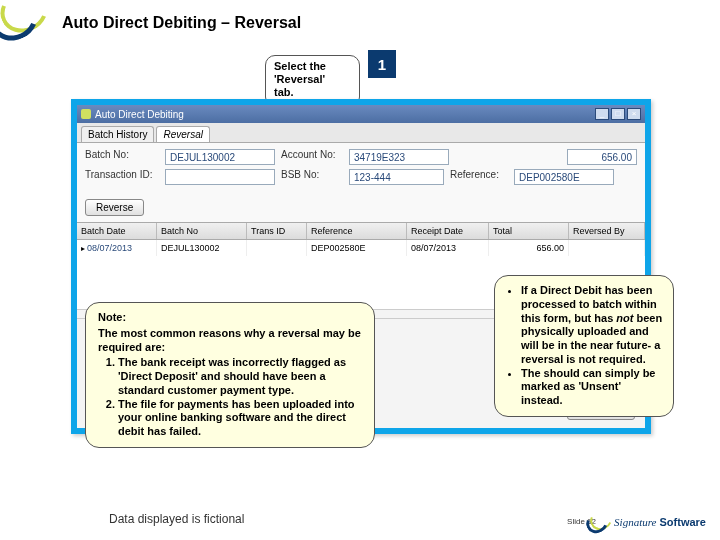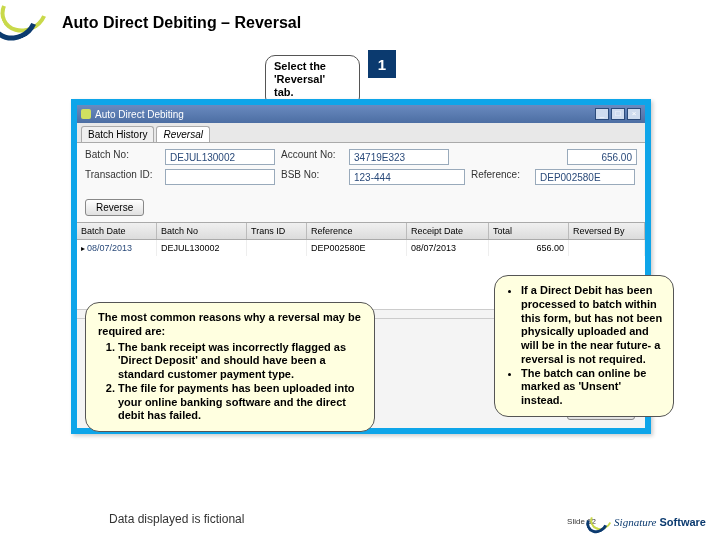--- a/index.html
+++ b/index.html
@@ -52,21 +52,21 @@
   .bottom-panel{position:absolute;bottom:0;left:0;right:0;height:110px;background:#f4f4f4;border-top:1px solid #ccc;}
   .close-btn{position:absolute;bottom:8px;right:10px;font-size:10px;padding:3px 20px;background:linear-gradient(#fff,#e0e0e0);border:1px solid #888;border-radius:3px;}
 
   .callout-note { position:absolute; left:85px; top:302px; width:290px; background:#ffffe0; border:1px solid #555; border-radius:14px; padding:8px 12px; font-size:11px; line-height:1.25; z-index:5;}
   .callout-note p{margin-bottom:2px;}
   .note-list{padding-left:20px;}
   .cb{font-weight:bold;}
 
   .callout-right { position:absolute; left:494px; top:275px; width:180px; background:#ffffe0; border:1px solid #555; border-radius:14px; padding:8px 10px; font-size:11px; line-height:1.25; z-index:5;}
   .cr-list{padding-left:16px;}
-  .em{}
+  .em{font-style:italic;}
 
   .footer-disclaimer{position:absolute;left:62px;bottom:14px;font-size:12px;color:#333;margin-left:47px;}
   .footer-slide{position:absolute;right:124px;bottom:14px;font-size:8px;color:#333;}
   .footer-logo{position:absolute;right:14px;bottom:6px;display:flex;align-items:center;gap:2px;}
   .logo-swoosh{width:26px;height:24px;position:relative;}
   .ls-y{position:absolute;width:22px;height:20px;border:2px solid #c9d94a;border-color:transparent transparent #c9d94a #c9d94a;border-radius:50%;transform:rotate(-25deg);left:4px;top:0;}
   .ls-b{position:absolute;width:22px;height:20px;border:3px solid #0b3a6f;border-color:transparent transparent #0b3a6f #0b3a6f;border-radius:50%;transform:rotate(-25deg);left:0;top:3px;}
   .logo-text{font-size:11px;color:#0b3a6f;}
   .logo-text .sig{font-style:italic;font-family:Georgia,serif;}
   .logo-text .soft{font-weight:bold;}
@@ -112,21 +112,21 @@
       <div class="fi" style="width:110px">DEJUL130002</div>
       <div class="fl2">Account No:</div>
       <div class="fi" style="width:100px">34719E323</div>
       <div style="flex:1"></div>
       <div class="fi fi-num" style="width:70px">656.00</div>
     </div>
     <div class="form-row">
       <div class="fl">Transaction ID:</div>
       <div class="fi" style="width:110px"></div>
       <div class="fl2">BSB No:</div>
-      <div class="fi" style="width:116px">123-444</div>
+      <div class="fi" style="width:95px">123-444</div>
       <div class="fl2" style="width:58px">Reference:</div>
       <div class="fi" style="width:100px">DEP002580E</div>
     </div>
   </div>
   <div class="reverse-btn-wrap">
     <button class="reverse-btn">Reverse</button>
   </div>
   <div class="grid-header">
     <div class="gh c1">Batch Date</div>
     <div class="gh c2">Batch No</div>
@@ -149,31 +149,32 @@
       <div class="gc c6" style="justify-content:flex-end">656.00</div>
       <div class="gc c7"></div>
     </div>
   </div>
   <div class="bottom-panel">
     <button class="close-btn">Close</button>
   </div>
 </div>
 
 <div class="callout-note">
+  <p><span class="cb">Note:</span></p>
   <p class="cb">The most common reasons why a reversal may be required are:</p>
   <ol class="note-list cb">
     <li>The bank receipt was incorrectly flagged as 'Direct Deposit' and should have been a standard customer payment type.</li>
     <li>The file for payments has been uploaded into your online banking software and the direct debit has failed.</li>
   </ol>
 </div>
 
 <div class="callout-right">
   <ul class="cr-list cb">
     <li><span>If a Direct Debit has been processed to batch within this form, but has </span><span class="em">not</span><span> been physically uploaded and will be in the near future- a reversal is not required.</span></li>
-    <li><span>The batch can online be marked as 'Unsent' instead.</span></li>
+    <li><span>The should can simply be marked as 'Unsent' instead.</span></li>
   </ul>
 </div>
 
 <div class="footer-disclaimer">Data displayed is fictional</div>
 <div class="footer-slide">Slide 62</div>
 <div class="footer-logo">
   <div class="logo-swoosh">
     <div class="ls-y"></div>
       <div class="ls-b"></div>
   </div>

